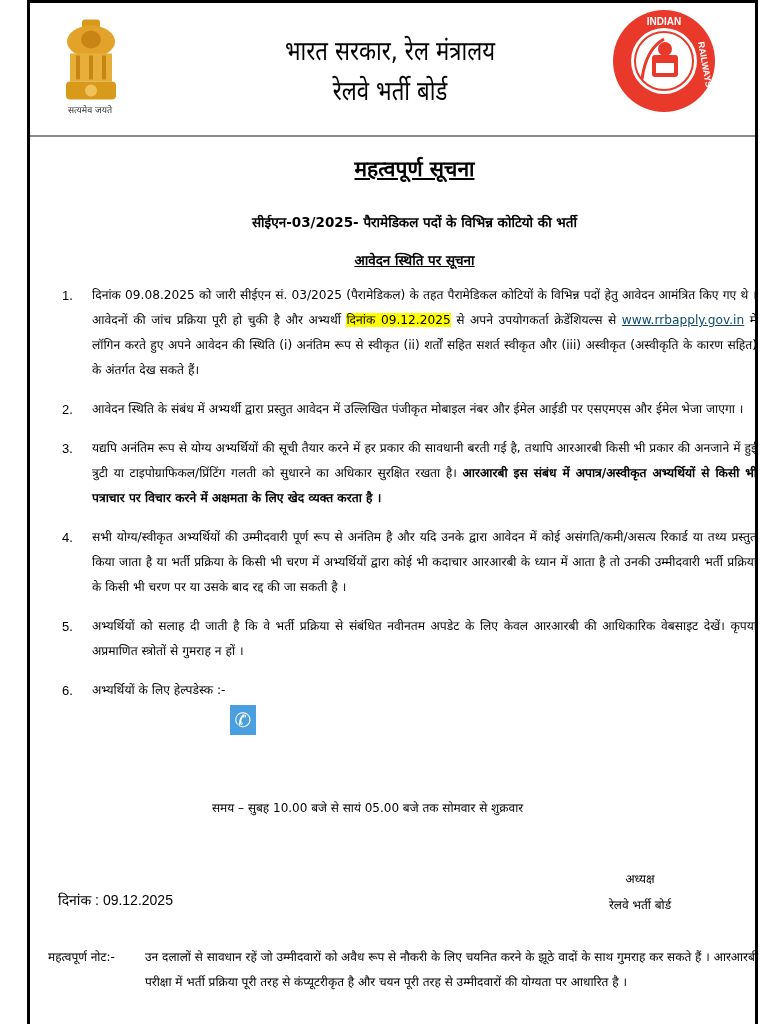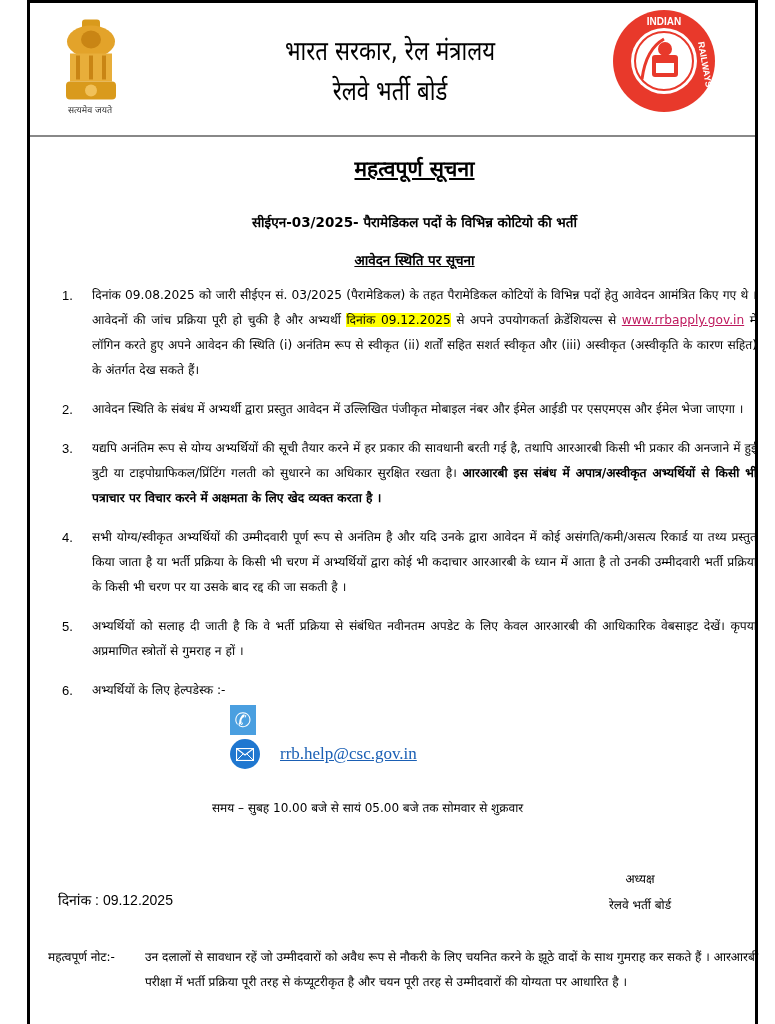--- a/index.html
+++ b/index.html
@@ -23,21 +23,21 @@
               font-family: "DejaVu Sans", sans-serif; }
   .subtitle2 { text-align: center; margin-top: 20px; font-size: 13.5px; font-weight: bold;
                font-family: "DejaVu Sans", sans-serif; text-decoration: underline; }
   ol.points { list-style: none; margin: 14px 0 0 0; padding: 0; }
   .point { position: relative; padding-left: 40px; padding-right: 20px; margin-bottom: 14px;
            font-family: "DejaVu Sans", sans-serif; font-size: 12.2px; line-height: 25px;
            text-align: justify; }
   .point .num { position: absolute; left: 10px; top: 0; font-family: "Liberation Sans", sans-serif;
                 font-size: 13px; }
   .hl { background: #ffff00; }
-  .link { color: #be185d; text-decoration: underline; margin-top: 34px; }
+  .link { color: #0c4a6e; text-decoration: underline; margin-top: 34px; }
   .bold { font-weight: bold; }
   .helpdesk { position: relative; height: 110px; }
   .help-row { position: absolute; left: 178px; display: flex; align-items: center; }
   .phone-icon { width: 26px; height: 30px; background: #4a9fe0; display: flex; align-items: center;
                 justify-content: center; color: #fff; font-size: 20px; }
   .mail-icon { width: 30px; height: 30px; border-radius: 50%; background: #1f77d0; display: flex;
                align-items: center; justify-content: center; }
   .phones { margin-left: 18px; font-family: "Liberation Serif", serif; font-size: 19px; }
   .email { margin-left: 20px; font-family: "Liberation Serif", serif; font-size: 17px;
            color: #1a5fb4; text-decoration: underline; }
@@ -118,30 +118,20 @@
     <li class="point" style="margin-bottom:0">
       <span class="num">6.</span>
       <span>अभ्यर्थियों  के लिए हेल्पडेस्क :-</span>
     </li>
   </ol>
 
   <div class="helpdesk">
     <div class="help-row" style="top:2px">
       <span class="phone-icon">✆</span>
     </div>
-    <div class="help-row" style="top:36px">
-      <span class="mail-icon">
-        <svg width="18" height="13" viewBox="0 0 18 13">
-            <rect x="0.5" y="0.5" width="17" height="12" fill="none" stroke="#fff" stroke-width="1.2"></rect>
-            <path d="M0.5 0.5 L9 7 L17.5 0.5" fill="none" stroke="#fff" stroke-width="1.2"></path>
-            <path d="M0.5 12.5 L7 6 M17.5 12.5 L11 6" stroke="#fff" stroke-width="1"></path>
-          </svg>
-      </span>
-      <a class="email">rrb.help@csc.gov.in</a>
-    </div>
     <div class="timing">समय – सुबह 10.00 बजे से सायं 05.00 बजे तक सोमवार से शुक्रवार</div>
   </div>
 </div>
 
 <div class="signature">
   <div>अध्यक्ष</div>
   <div>रेलवे भर्ती बोर्ड</div>
 </div>
 
 <div class="date-line">दिनांक : 09.12.2025</div>

